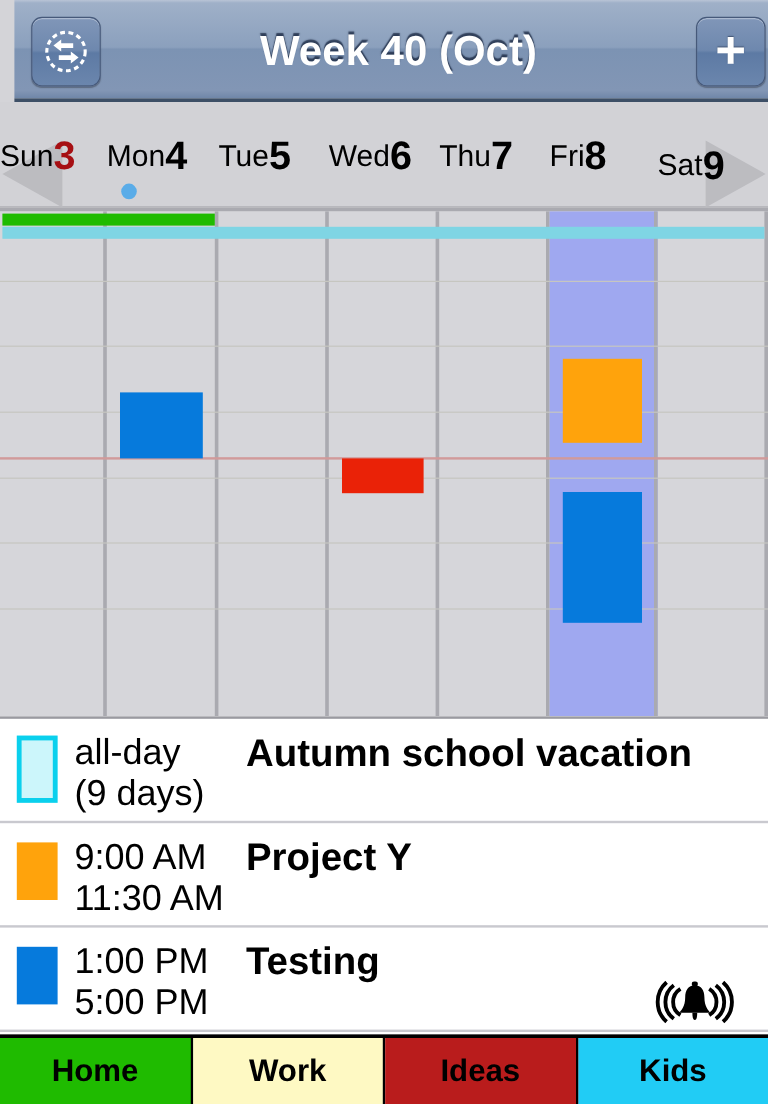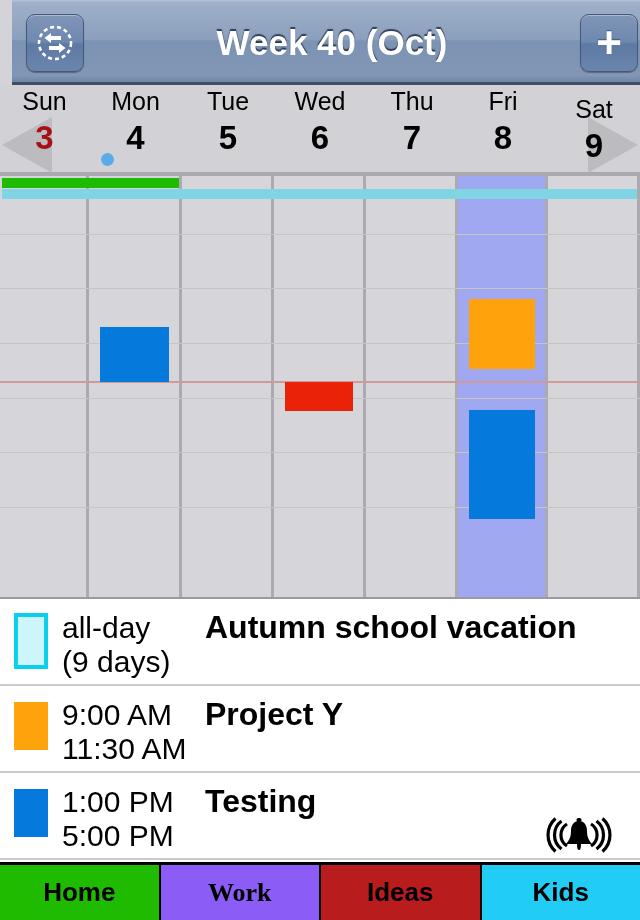--- a/index.html
+++ b/index.html
@@ -43,21 +43,21 @@
   }
 
   
   .dayheader {
     position: absolute; left: 0; top: 85px; width: 640px; height: 88px;
     background: #d2d2d6;
     border-bottom: 1px solid #a8a8ad;
   }
   .daycol {
     position: absolute; top: 0; height: 88px;
-    display: flex; flex-direction: column; align-items: center;
+    display: flex; flex-direction: row; align-items: center;
   }
   .dow {
     font-size: 25px; color: #000; margin-top: 1px; line-height: 30px;
     position: relative; z-index: 3;
   }
   .dnum {
     font-size: 33px; font-weight: bold; color: #000; line-height: 40px;
     margin-top: 2px; position: relative; z-index: 3;
   }
   .dnum.weekend { color: #a60f13; }
@@ -268,18 +268,18 @@
             <path d="M11.5 1.5 a22 22 0 0 0 0 33" fill="none" stroke="#000" stroke-width="3.2"></path>
             <path d="M47 7 a13 13 0 0 1 0 22" fill="none" stroke="#000" stroke-width="3.2"></path>
             <path d="M52.5 4 a17.5 17.5 0 0 1 0 28" fill="none" stroke="#000" stroke-width="3.2"></path>
             <path d="M58.5 1.5 a22 22 0 0 1 0 33" fill="none" stroke="#000" stroke-width="3.2"></path>
           </svg></div>
       </div>
     </div>
 
   <div class="tabbar" id="tabbar">
       <div class="tab" style="background: rgb(31, 187, 0);">Home</div>
-      <div class="tab" style="background: #8b5cf6; font-family: Liberation Serif, serif;">Work</div>
+      <div class="tab" style="background: #fef9c3;">Work</div>
       <div class="tab" style="background: #b91c1c;">Ideas</div>
       <div class="tab" style="background: rgb(33, 204, 245);">Kids</div>
     </div>
 
 </div>
 
 </body></html>

